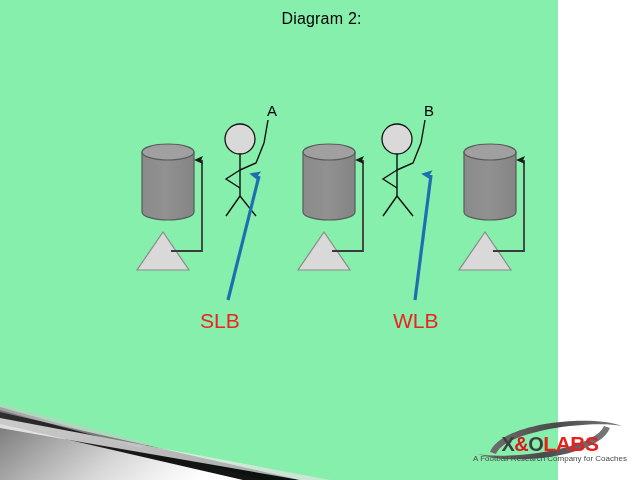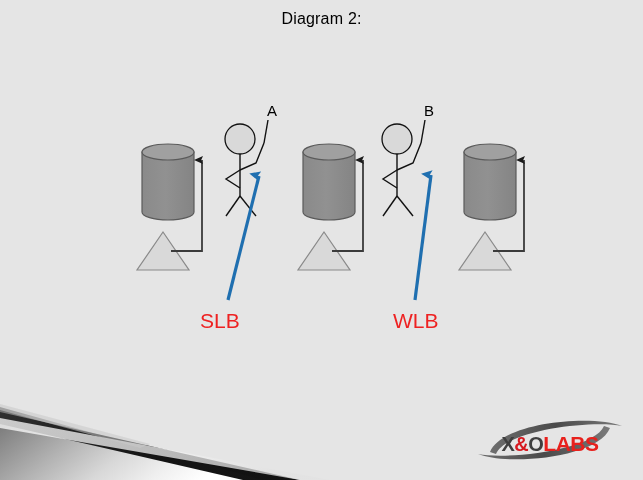--- a/index.html
+++ b/index.html
@@ -10,23 +10,23 @@
   body {
     width: 643px;
     height: 480px;
     position: relative;
     overflow: hidden;
     font-family: "Liberation Sans", sans-serif;
   }
   #slide {
     position: absolute;
     left: 0; top: 0;
-    width: 643px;
+    width: 558px;
     height: 480px;
-    background: #e5e5e5;
+    background: #86efac;
   }
   #title {
     position: absolute;
     left: 0;
     top: 10px;
     width: 643px;
     text-align: center;
     font-size: 16px;
     color: #000000;
     font-family: "Liberation Sans", sans-serif;
@@ -214,15 +214,16 @@
       <path d="M0,404 L150,444 L140,448 L0,410 Z" fill="#c9c9c9" opacity="0.55"></path>
     </g>
   </svg>
 
   <div id="logo-block">
     <svg id="logo-svg" width="156" height="58" viewBox="0 0 156 58" xmlns="http://www.w3.org/2000/svg">
       <path d="M18,40 C30,10 120,2 150,14 C120,8 34,18 24,42 Z" fill="url(#logoSwoosh)"></path>
       <path d="M138,16 C126,46 36,54 6,42 C36,48 122,38 132,14 Z" fill="url(#logoSwoosh)"></path>
     </svg>
     <div class="logo-text"><span class="logo-xo">X</span><span class="logo-xo logo-amp">&amp;</span><span class="logo-xo">O</span><span class="logo-labs">LABS</span></div>
+    <div class="logo-tag">A Football Research Company for Coaches</div>
   </div>
 
 </div>
 
 </body></html>

